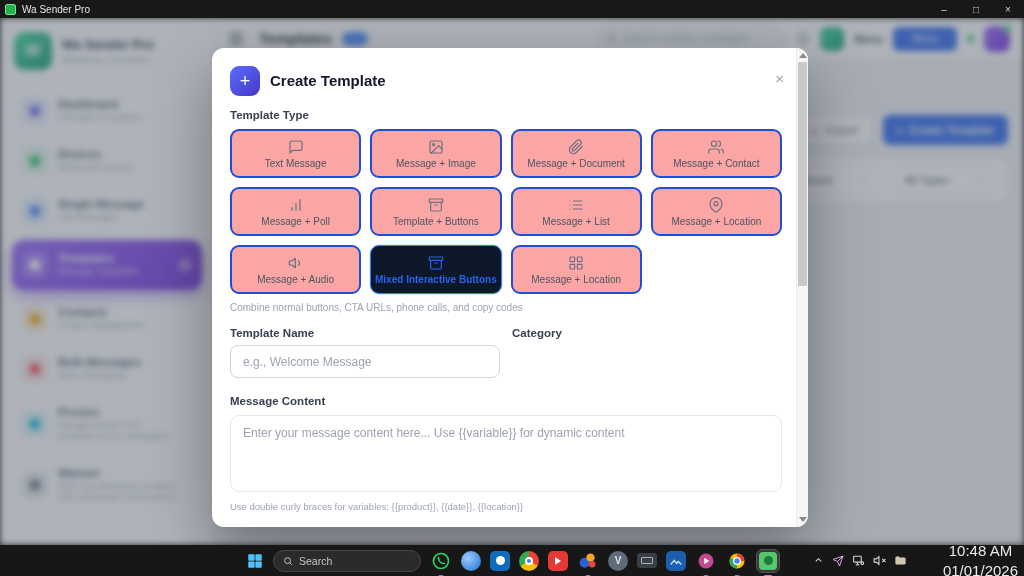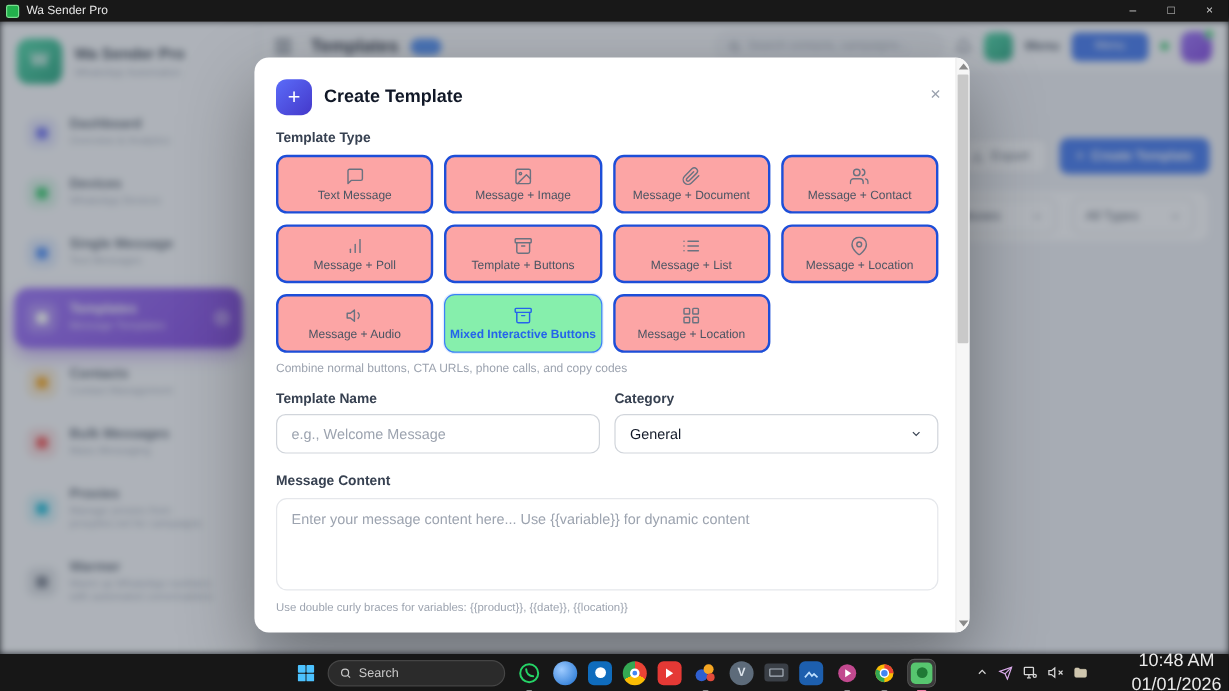--- a/index.html
+++ b/index.html
@@ -71,21 +71,21 @@
   .m-plus { position:absolute; left:18px; top:18px; width:30px; height:30px; border-radius:9px; background:linear-gradient(135deg,#5b6cf9,#4438ca); color:#fff; font-size:18px; display:flex; align-items:center; justify-content:center; }
   .m-title { position:absolute; left:58px; top:24px; font-size:15px; font-weight:bold; color:#111827; }
   .m-close { position:absolute; right:24px; top:22px; color:#9ca3af; font-size:15px; }
 
   .m-label { font-size:11.5px; font-weight:bold; color:#374151; }
   .lbl-type { position:absolute; left:18px; top:61px; }
   .type-grid { position:absolute; left:18px; top:81px; width:552px; display:grid; grid-template-columns:repeat(4,1fr); gap:9px; }
   .tcard { height:49px; border:2px solid #1d4ed8; border-radius:9px; background:#fca5a5; display:flex; flex-direction:column; align-items:center; justify-content:center; gap:3px; }
   .tcard .ticon { color:#6b7280; display:flex; }
   .tcard .tlabel { font-size:10px; color:#4b5563; }
-  .tcard.selected { border:1.5px solid #3b82f6; background:#86efac; box-shadow:0 0 0 1px rgba(59,130,246,.15); }
+  .tcard.selected { border:1.5px solid #3b82f6; background:#0f172a; box-shadow:0 0 0 1px rgba(59,130,246,.15); }
   .tcard.selected .ticon { color:#2563eb; }
   .tcard.selected .tlabel { color:#2563eb; font-weight:bold; }
   .type-hint { position:absolute; left:18px; top:254px; font-size:10px; color:#9ca3af; }
 
   .lbl-name { position:absolute; left:18px; top:279px; }
   .lbl-cat  { position:absolute; left:300px; top:279px; }
   .inp-name { position:absolute; left:18px; top:297px; width:270px; height:33px; border:1px solid #d1d5db; border-radius:8px; font-size:12px; color:#4d7c0f; padding:0 12px; font-family:"Liberation Sans",sans-serif; }
   .inp-name::placeholder { color:#9ca3af; }
   .sel-cat { position:absolute; left:300px; top:297px; width:270px; height:33px; border:1px solid #d1d5db; border-radius:8px; display:flex; align-items:center; padding:0 12px; font-size:12px; color:#111827; justify-content:space-between; }
 
@@ -399,26 +399,20 @@
           </span>
         <span class="tlabel">Message + Location</span>
       </div>
     </div>
 
     <div class="type-hint">Combine normal buttons, CTA URLs, phone calls, and copy codes</div>
 
     <div class="m-label lbl-name">Template Name</div>
     <div class="m-label lbl-cat">Category</div>
     <input class="inp-name" type="text" placeholder="e.g., Welcome Message" style="">
-    <div class="sel-cat">
-      <span>General</span>
-      <svg width="11" height="11" viewBox="0 0 24 24" fill="none" stroke="#374151" stroke-width="2.2">
-          <path d="m6 9 6 6 6-6"></path>
-        </svg>
-    </div>
 
     <div class="m-label lbl-msg">Message Content</div>
     <textarea class="msg-area" placeholder="Enter your message content here... Use {{variable}} for dynamic content" style=""></textarea>
     <div class="vars-hint">Use double curly braces for variables: {{product}}, {{date}}, {{location}}</div>
 
     <div class="m-scrollbar">
       <div class="m-arrow up"></div>
       <div class="m-thumb"></div>
       <div class="m-arrow down"></div>
     </div>

